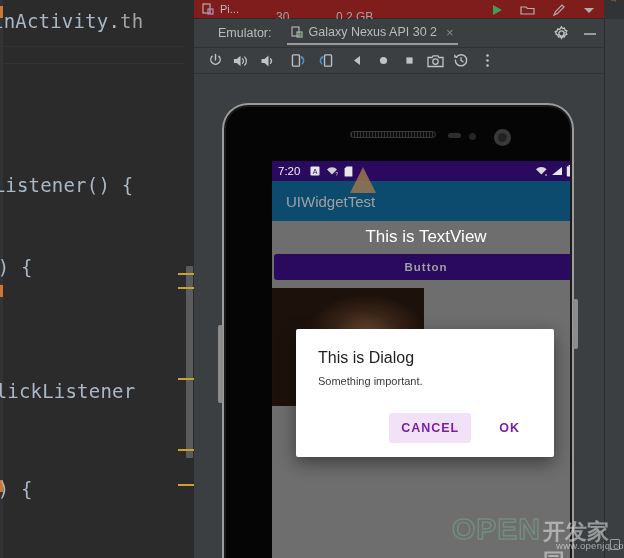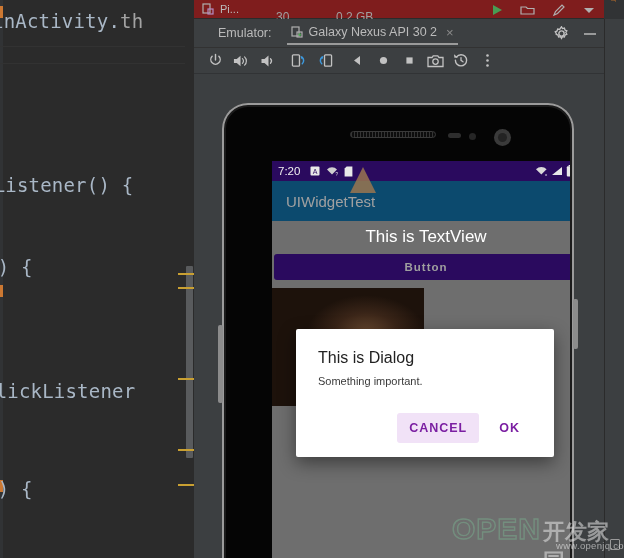--- a/index.html
+++ b/index.html
@@ -177,21 +177,21 @@
   
   .scrim { position: absolute; inset: 0; background: rgba(0,0,0,0.0); }
   .dialog {
     position: absolute; left: 24px; top: 168px; width: 258px;
     background: #ffffff; border-radius: 2px;
     box-shadow: 0 6px 18px rgba(0,0,0,.45);
     padding: 20px 22px 8px 22px;
   }
   .dlg-title { color: #222; font-size: 16px; margin-bottom: 8px; }
   .dlg-msg { color: #3a3a3a; font-size: 11px; }
-  .dlg-actions { margin-top: 26px; display: flex; justify-content: flex-end; align-items: flex-start; gap: 8px; padding-bottom: 6px; }
+  .dlg-actions { margin-top: 26px; display: flex; justify-content: flex-end; align-items: flex-start; gap: 16px; padding-bottom: 6px; }
   .dlg-btn {
     font-size: 12.5px; font-weight: bold; letter-spacing: 1px;
     color: #7b1fa2; padding: 8px 12px; border-radius: 3px; cursor: pointer;
   }
   .dlg-btn.pressed { background: #f1e2f7; }
 
   
   .right-strip {
     position: absolute; left: 604px; top: 0; width: 20px; height: 558px;
     background: #3c3f41; border-left: 1px solid #2b2b2b;

